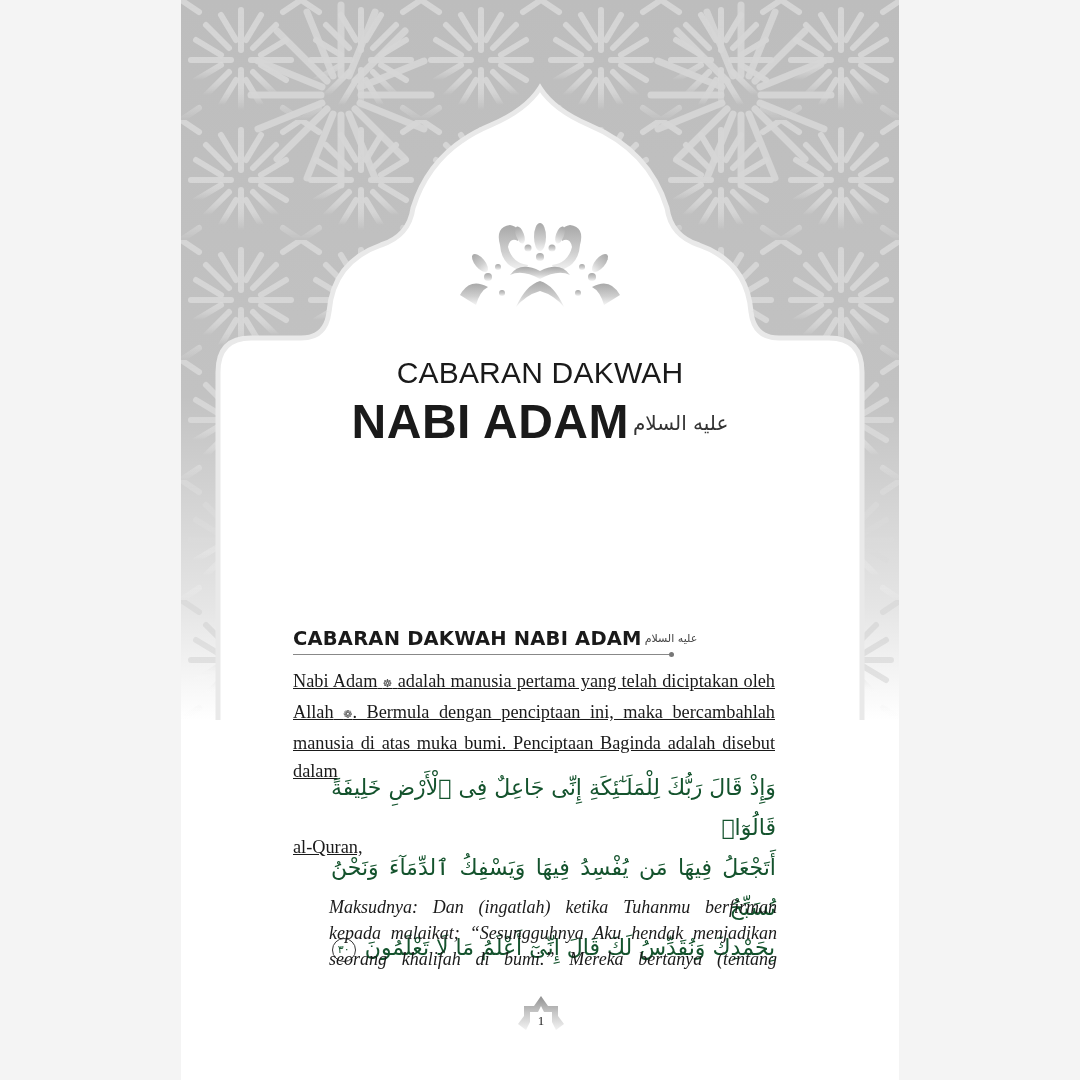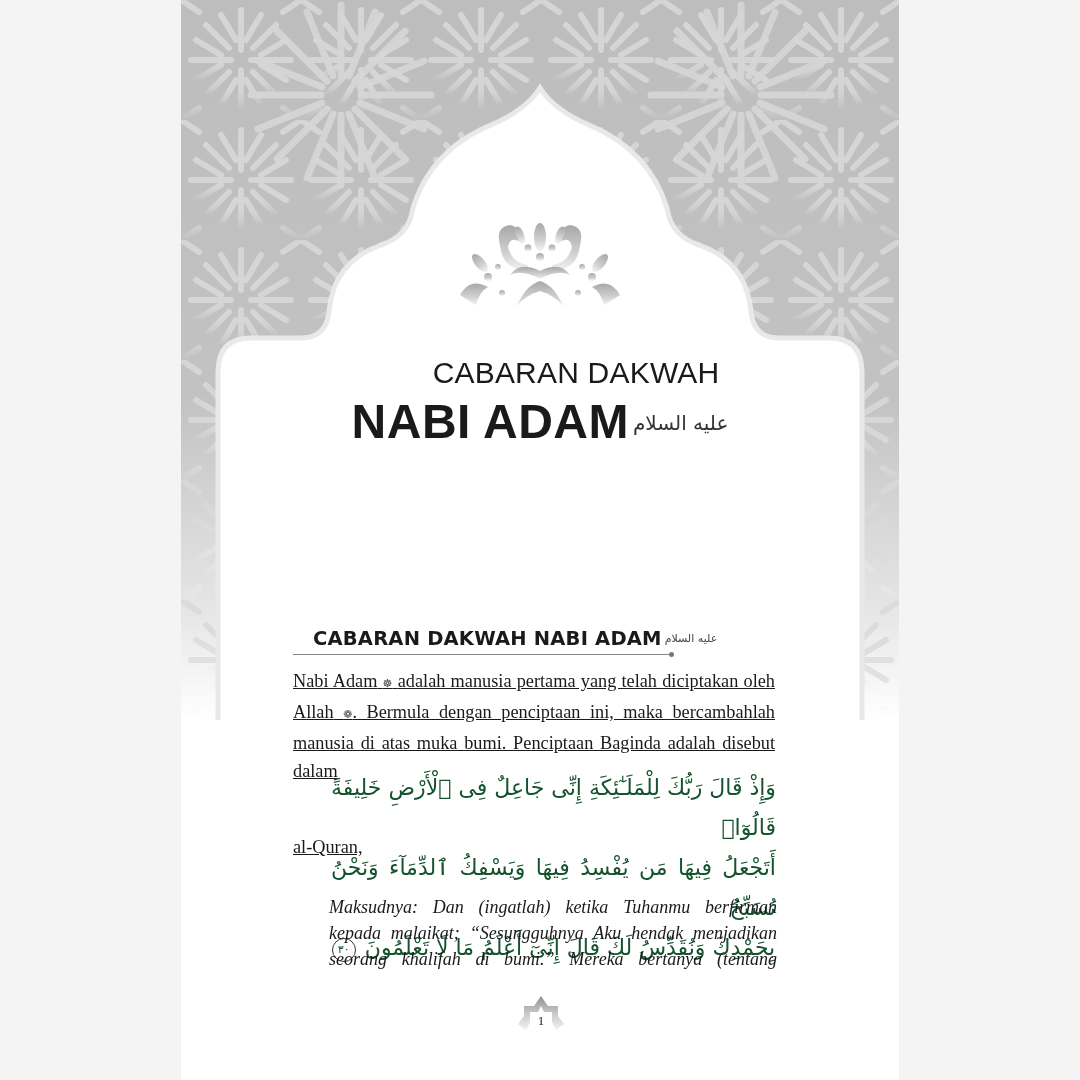--- a/index.html
+++ b/index.html
@@ -30,21 +30,20 @@
     }
 
     .title-line1 {
       position: absolute;
       left: 0; width: 718px; top: 356px;
       text-align: center;
       font-family: "Liberation Sans", sans-serif;
       font-size: 30px;
       color: #1a1a1a;
       letter-spacing: 0.2px;
-      padding-left: 36px;
     }
     .title-line2 {
       position: absolute;
       left: 0; width: 718px; top: 394px;
       text-align: center;
       font-family: "Liberation Sans", sans-serif;
       font-weight: bold;
       font-size: 48px;
       color: #1a1a1a;
       letter-spacing: 0.5px;
@@ -60,21 +59,20 @@
 
     .section-heading {
       position: absolute;
       left: 112px; top: 627px;
       font-family: "DejaVu Sans", sans-serif;
       font-weight: bold;
       font-size: 19.5px;
       color: #1a1a1a;
       letter-spacing: 0.2px;
       white-space: nowrap;
-      margin-left: 20px;
     }
     .section-heading .honorific-sm {
       font-weight: normal;
       font-size: 11px;
       color: #444;
       vertical-align: 3px;
       margin-left: 3px;
     }
     .heading-rule {
       position: absolute;

